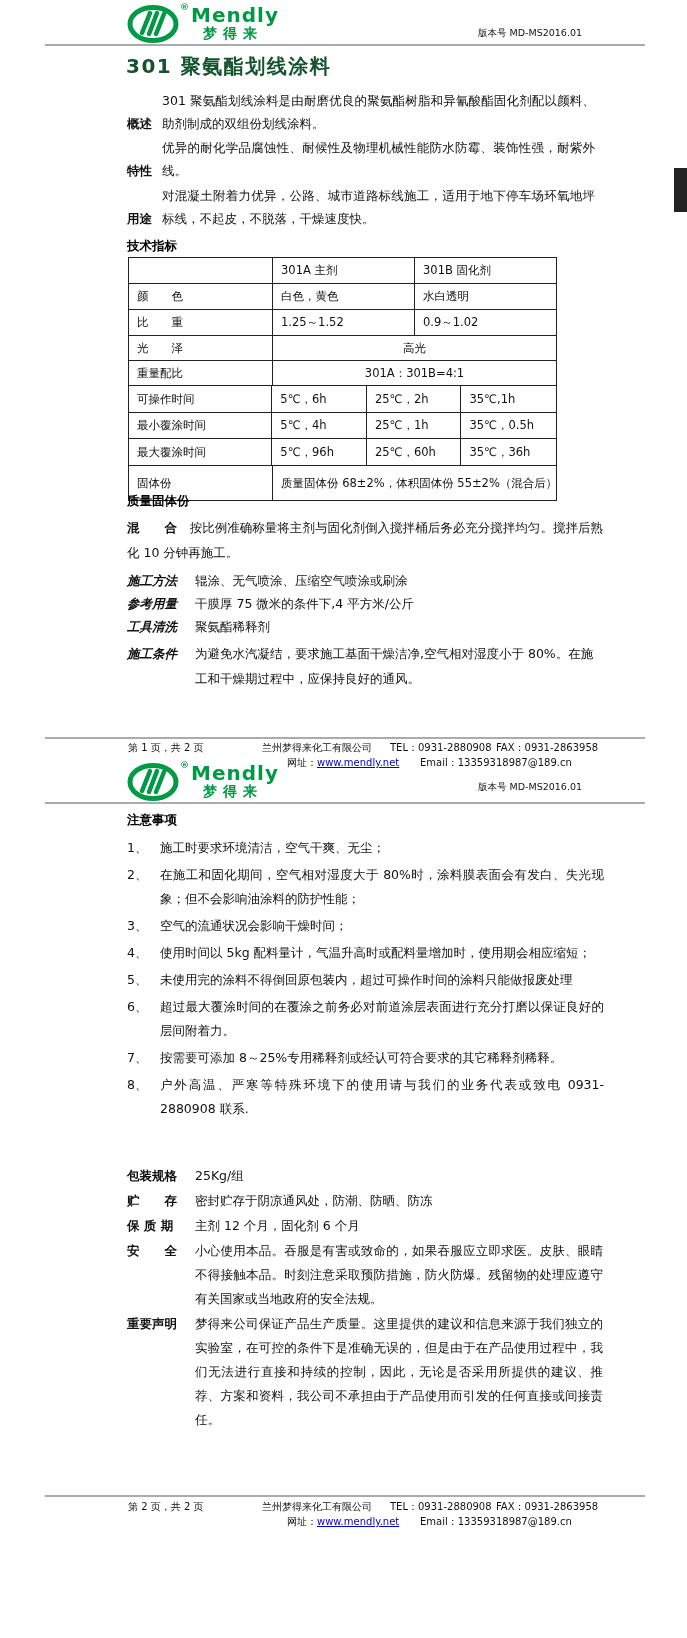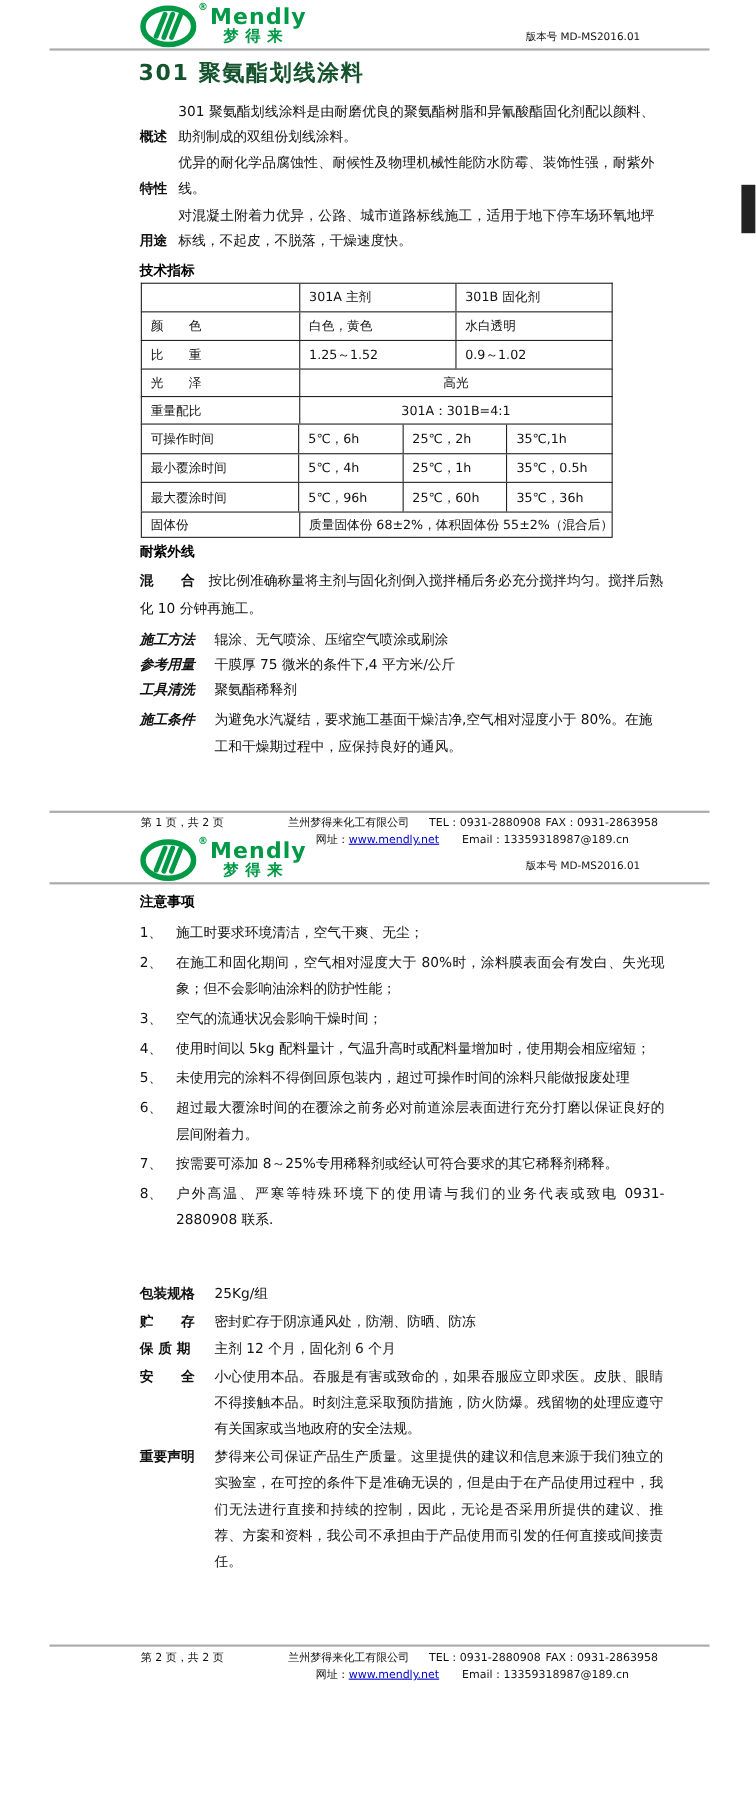--- a/index.html
+++ b/index.html
@@ -42,21 +42,21 @@
   .trow{display:flex;box-sizing:border-box;width:429px;border:1px solid #222;border-bottom:none;}
   .trow:last-child{border-bottom:1px solid #222;}
   .tc{box-sizing:border-box;display:flex;align-items:center;padding-left:8px;border-left:1px solid #222;overflow:hidden;white-space:nowrap;}
   .tc:first-child{border-left:none;}
   .tc.lab{width:143px;}
   .tc.half{width:142px;}
   .tc.third{width:95px;}
   .tc.third:last-child{width:96px;}
   .tc.spanc{width:284px;justify-content:center;padding-left:0;}
   .tc.spanl{width:284px;}
-  .r26{height:26px}.r25{height:25px}.r27{height:27px}.r24{height:24px}
+  .r26{height:26px}.r25{height:25px}.r27{height:27px}.r24{height:36px}
 
   .mix{position:absolute;left:127px;top:515px;width:476px;font-size:12.5px;line-height:25px;text-align:justify;}
   .mix .mlab{font-weight:bold;}
 
   .crow{position:absolute;left:127px;display:flex;font-size:12.5px;line-height:23px;}
   .crow .clab{font-weight:bold;width:68px;flex:none;font-style:italic;}
   .crow .ctxt{width:408px;}
   #crow0{top:569px} #crow1{top:592px} #crow2{top:615px} #crow3{top:641px;line-height:25px;}
 
   
@@ -165,21 +165,21 @@
       <div class="tc third">5℃，96h</div>
       <div class="tc third">25℃，60h</div>
       <div class="tc third">35℃，36h</div>
     </div>
     <div class="trow r24">
       <div class="tc lab">固体份</div>
       <div class="tc spanl">质量固体份 68±2%，体积固体份 55±2%（混合后）</div>
     </div>
   </div>
 
-  <div class="h2" id="constr-heading">耐紫外线</div>
+  <div class="h2" id="constr-heading">质量固体份</div>
 
   <div class="mix"><span class="mlab">混　　合</span>　<span>按比例准确称量将主剂与固化剂倒入搅拌桶后务必充分搅拌均匀。搅拌后熟化 10 分钟再施工。</span></div>
 
   <div class="crow" id="crow0">
     <span class="clab">施工方法</span>
     <span class="ctxt">辊涂、无气喷涂、压缩空气喷涂或刷涂</span>
   </div>
   <div class="crow" id="crow1">
     <span class="clab">参考用量</span>
     <span class="ctxt">干膜厚 75 微米的条件下,4 平方米/公斤</span>

